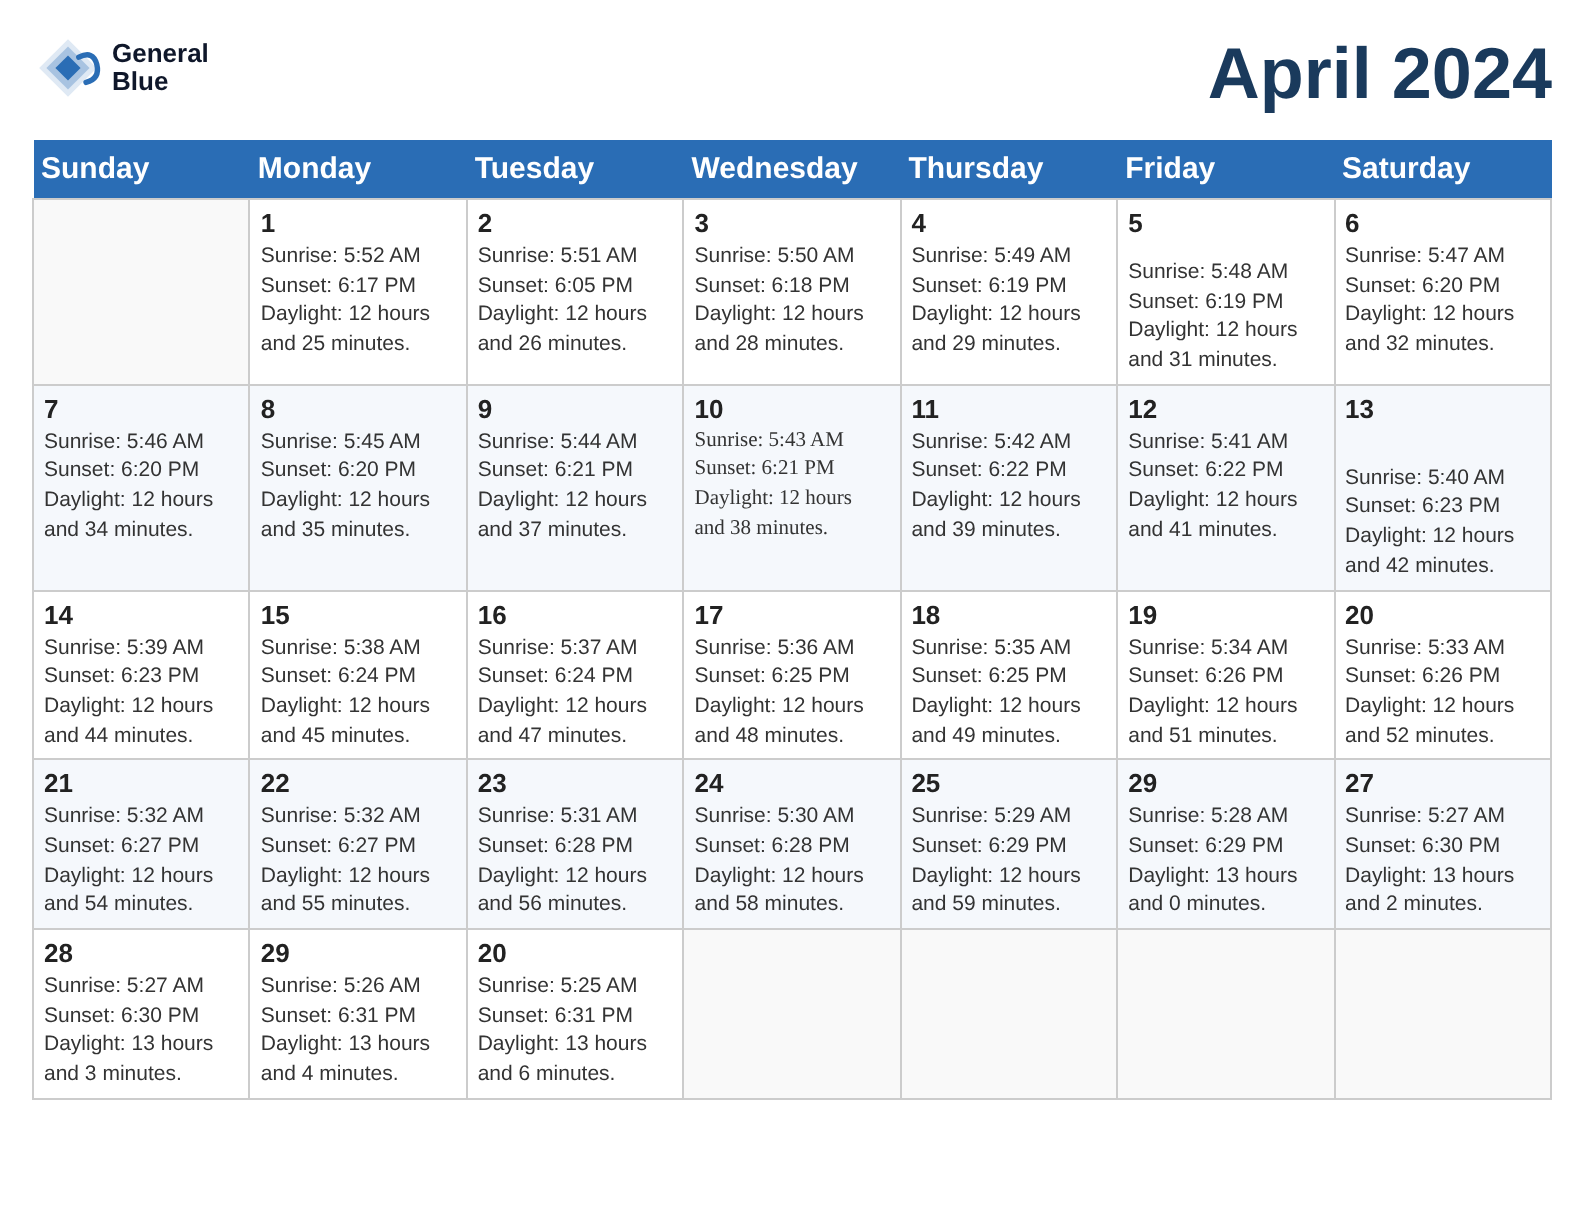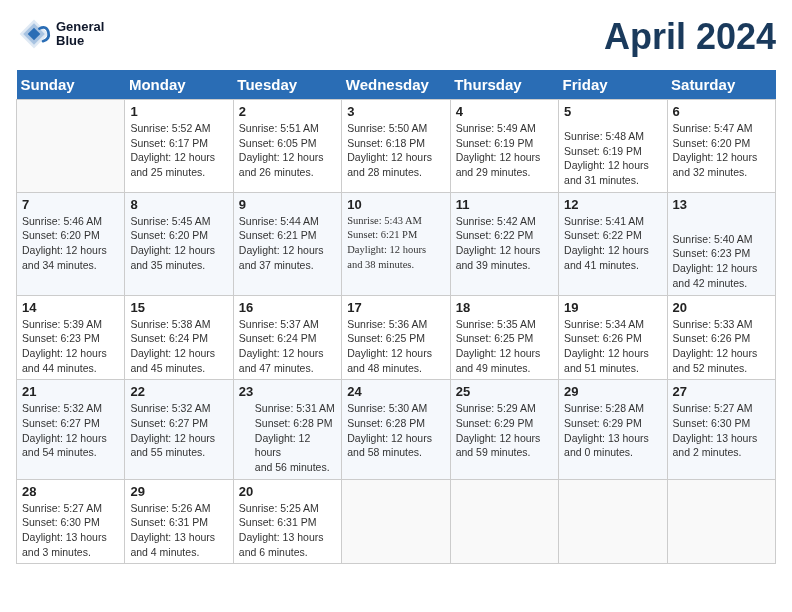--- a/index.html
+++ b/index.html
@@ -274,21 +274,21 @@
         </td>
         <td>
           <span class="day-num">22</span>
           <div class="day-info" style="white-space: pre-line;">Sunrise: 5:32 AM
 Sunset: 6:27 PM
 Daylight: 12 hours
 and 55 minutes.</div>
         </td>
         <td>
           <span class="day-num">23</span>
-          <div class="day-info" style="white-space: pre-line; margin-left: 16px;">Sunrise: 5:31 AM
+          <div class="day-info" style="white-space: pre-line;">Sunrise: 5:31 AM
 Sunset: 6:28 PM
 Daylight: 12 hours
 and 56 minutes.</div>
         </td>
         <td>
           <span class="day-num">24</span>
           <div class="day-info" style="white-space: pre-line;">Sunrise: 5:30 AM
 Sunset: 6:28 PM
 Daylight: 12 hours
 and 58 minutes.</div>

